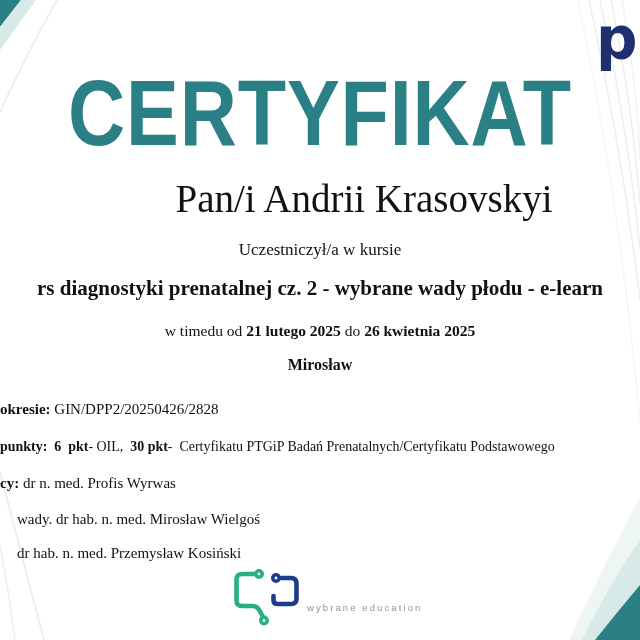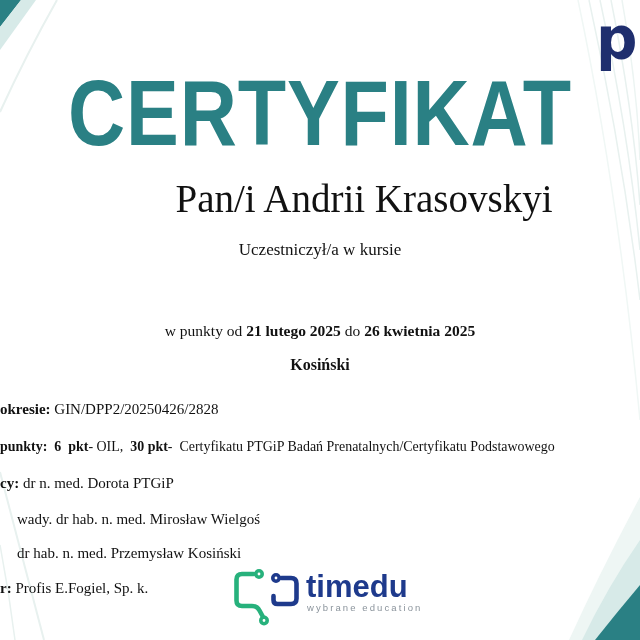--- a/index.html
+++ b/index.html
@@ -68,43 +68,42 @@
   </svg>
 
   <div class="p-letter">p</div>
 
   <h1 class="title">CERTYFIKAT</h1>
 
   <div class="center-line name">Pan/i Andrii Krasovskyi</div>
 
   <div class="center-line participated">Uczestniczył/a w kursie</div>
 
+  <div class="center-line course-title">rs diagnostyki prenatalnej cz. 2 - wybrane wady płodu - e-learn</div>
 
-  <div class="center-line period"><span>w punkty od </span><b>21 lutego 2025</b><span> do </span><b>26 kwietnia 2025</b></div>
+  <div class="center-line period"><span>w timedu od </span><b>21 lutego 2025</b><span> do </span><b>26 kwietnia 2025</b></div>
 
-  <div class="center-line city">Kosiński</div>
+  <div class="center-line city">Mirosław</div>
 
   <div class="row row-1"><b>okresie:</b><span> GIN/DPP2/20250426/2828</span></div>
 
   <div class="row row-2"><b>punkty:  6  pkt</b><span>- OIL,  </span><b>30 pkt</b><span>-  Certyfikatu PTGiP Badań Prenatalnych/Certyfikatu Podstawowego</span></div>
 
-  <div class="row row-3"><b>cy:</b><span> dr n. med. Dorota PTGiP</span></div>
+  <div class="row row-3"><b>cy:</b><span> dr n. med. Profis Wyrwas</span></div>
 
   <div class="row row-4"><span>wady. dr hab. n. med. Mirosław Wielgoś</span></div>
 
   <div class="row row-5"><span>dr hab. n. med. Przemysław Kosiński</span></div>
 
-  <div class="row row-6"><b>r:</b><span> Profis E.Fogiel, Sp. k.</span></div>
 
   <svg class="logo-icon" width="72" height="62" viewBox="0 0 72 62" xmlns="http://www.w3.org/2000/svg">
 
     <circle cx="28" cy="8" r="3.2" fill="none" stroke="#27b17c" stroke-width="3.6"></circle>
     <path d="M22.5 8 H11 Q5.5 8 5.5 13.5 V34.5 Q5.5 40 11 40 H21 Q26 40 28.5 44.5 L31.5 50" fill="none" stroke="#27b17c" stroke-width="4.6" stroke-linecap="round" stroke-linejoin="round"></path>
     <circle cx="33" cy="54.5" r="3.2" fill="none" stroke="#27b17c" stroke-width="3.6"></circle>
 
     <circle cx="45" cy="12" r="3.2" fill="none" stroke="#1e3a8c" stroke-width="3.6"></circle>
     <path d="M50.5 12 H60 Q65.5 12 65.5 17.5 V32.5 Q65.5 38 60 38 H46.5 Q42.5 38 42.5 34 V30" fill="none" stroke="#1e3a8c" stroke-width="4.6" stroke-linecap="round" stroke-linejoin="round"></path>
   </svg>
 
-  <div class="logo-brand">timedu</div>
   <div class="logo-tagline">wybrane education</div>
 
 </div>
 
 </body></html>

